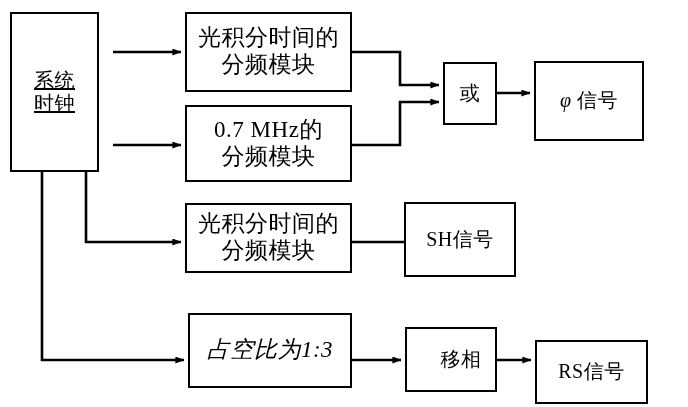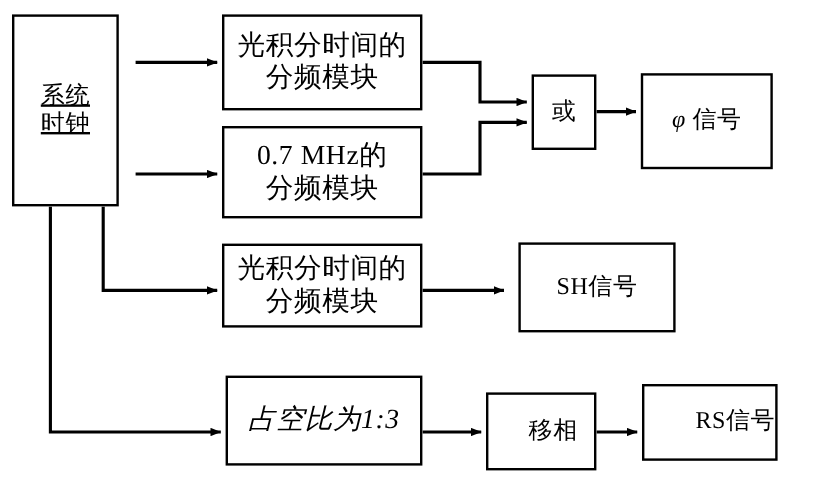--- a/index.html
+++ b/index.html
@@ -105,29 +105,29 @@
 
   <div class="node f20" style="left:534px; top:61px; width:110px; height:80px;">
     <span class="ln"><span class="phi-sym">φ</span>&nbsp;<span>信号</span></span>
   </div>
 
   <div class="node f19" style="left:185px; top:203px; width:167px; height:70px;">
     <span class="ln">光积分时间的</span>
     <span class="ln">分频模块</span>
   </div>
 
-  <div class="node f20" style="left:432px; top:202px; width:131px; height:75px;">
+  <div class="node f20" style="left:404px; top:202px; width:112px; height:75px;">
     <span class="ln">SH信号</span>
   </div>
 
   <div class="node f19" style="left:188px; top:313px; width:164px; height:75px;font-style:italic;">
     <span class="ln">占空比为1:3</span>
   </div>
 
   <div class="node f20" style="left:405px; top:327px; width:92px; height:65px;padding-left:20px;">
     <span class="ln">移相</span>
   </div>
 
-  <div class="node f20" style="left:535px; top:320px; width:113px; height:64px;align-items:flex-end;">
+  <div class="node f20" style="left:535px; top:340px; width:113px; height:64px;">
     <span class="ln">RS信号</span>
   </div>
 
 </div>
 
 </body></html>

